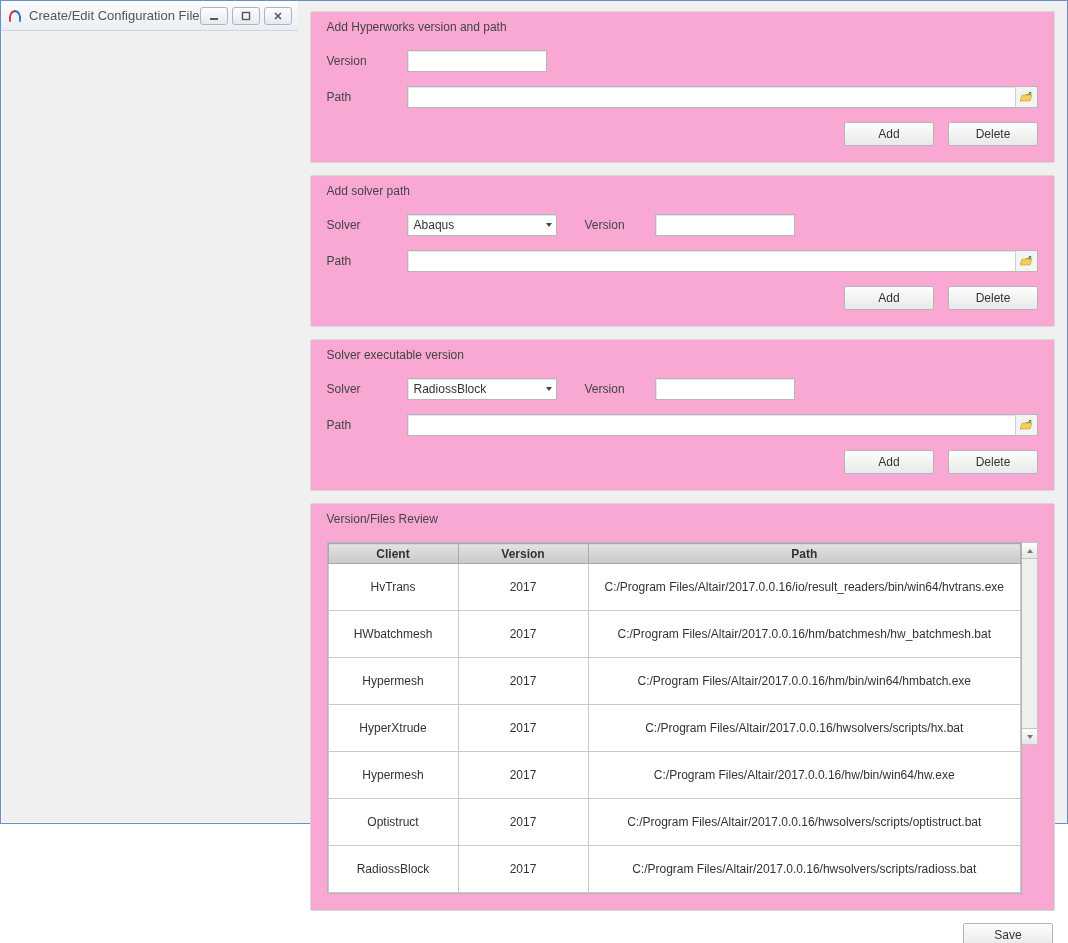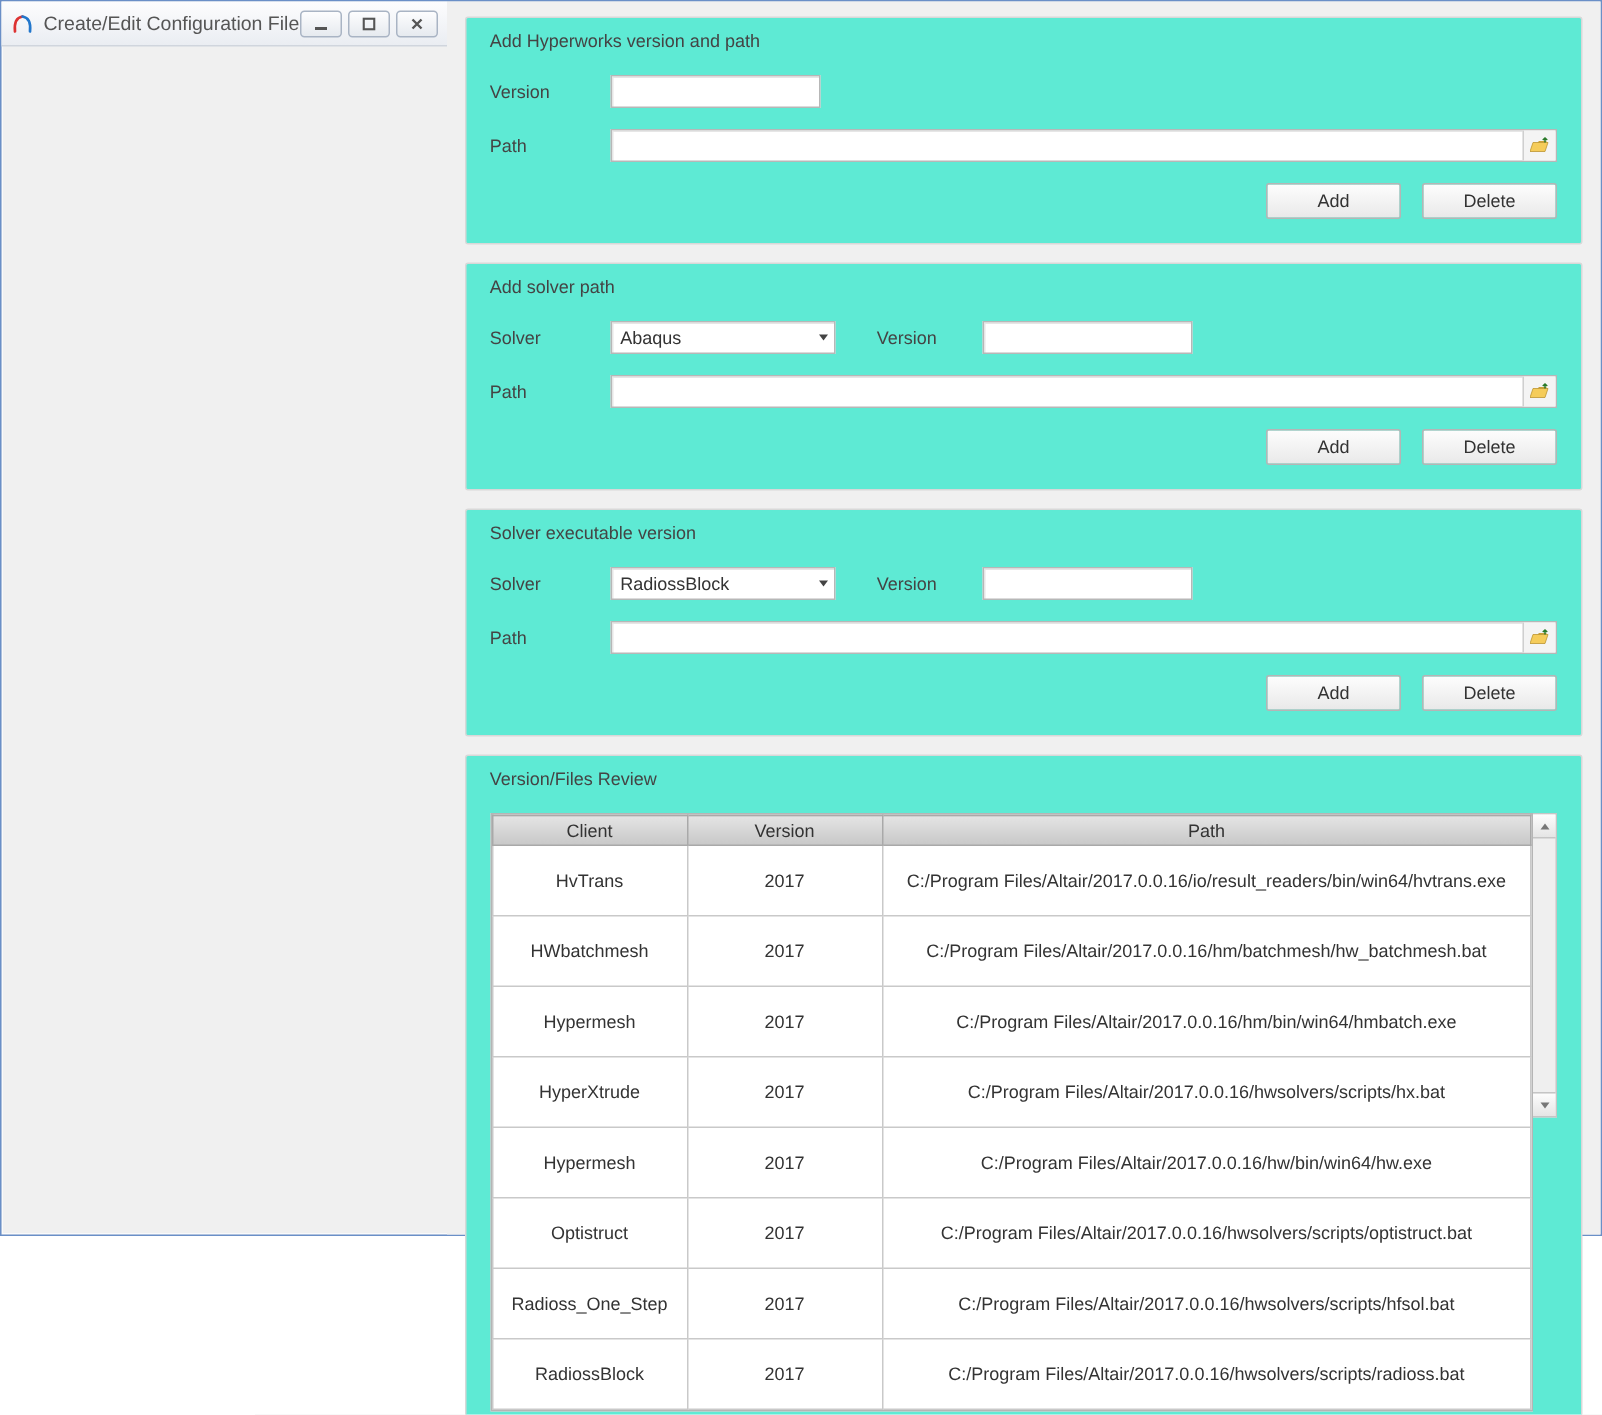--- a/index.html
+++ b/index.html
@@ -59,21 +59,21 @@
     flex: 1;
     padding: 10px 12px 12px 12px;
     display: flex;
     flex-direction: column;
     gap: 12px;
     background: #f0f0f0;
   }
   .groupbox {
     border: 1px solid #d8d8d8;
     border-radius: 2px;
-    background: #5eead4;
+    background: #f9a8d4;
     padding: 14px 16px 16px 16px;
     position: relative;
   }
   .groupbox .legend {
     position: relative;
     top: -6px;
     color: #444;
     font-size: 12px;
     margin-bottom: 10px;
   }
@@ -178,21 +178,21 @@
   table.grid {
     width: 100%;
     border-collapse: collapse;
     table-layout: fixed;
     font-size: 12px;
   }
   table.grid th {
     background: linear-gradient(to bottom, #e3e3e3, #c8c8c8);
     border: 1px solid #a9a9a9;
     height: 20px;
-    font-weight: normal;
+    font-weight: bold;
     color: #333;
     text-align: center;
   }
   table.grid td {
     border: 1px solid #c9c9c9;
     height: 20px;
     text-align: center;
     padding: 16px 4px;
     color: #333;
     white-space: nowrap;
@@ -396,25 +396,20 @@
                   <td>Hypermesh</td>
                   <td>2017</td>
                   <td>C:/Program Files/Altair/2017.0.0.16/hw/bin/win64/hw.exe</td>
                 </tr>
                 <tr>
                   <td>Optistruct</td>
                   <td>2017</td>
                   <td>C:/Program Files/Altair/2017.0.0.16/hwsolvers/scripts/optistruct.bat</td>
                 </tr>
                 <tr>
-                  <td>Radioss_One_Step</td>
-                  <td>2017</td>
-                  <td>C:/Program Files/Altair/2017.0.0.16/hwsolvers/scripts/hfsol.bat</td>
-                </tr>
-                <tr>
                   <td>RadiossBlock</td>
                   <td>2017</td>
                   <td>C:/Program Files/Altair/2017.0.0.16/hwsolvers/scripts/radioss.bat</td>
                 </tr>
               </tbody>
           </table>
         </div>
         <div class="scrollbar">
           <div class="sb-btn">
             <svg width="8" height="8" viewBox="0 0 8 8">

